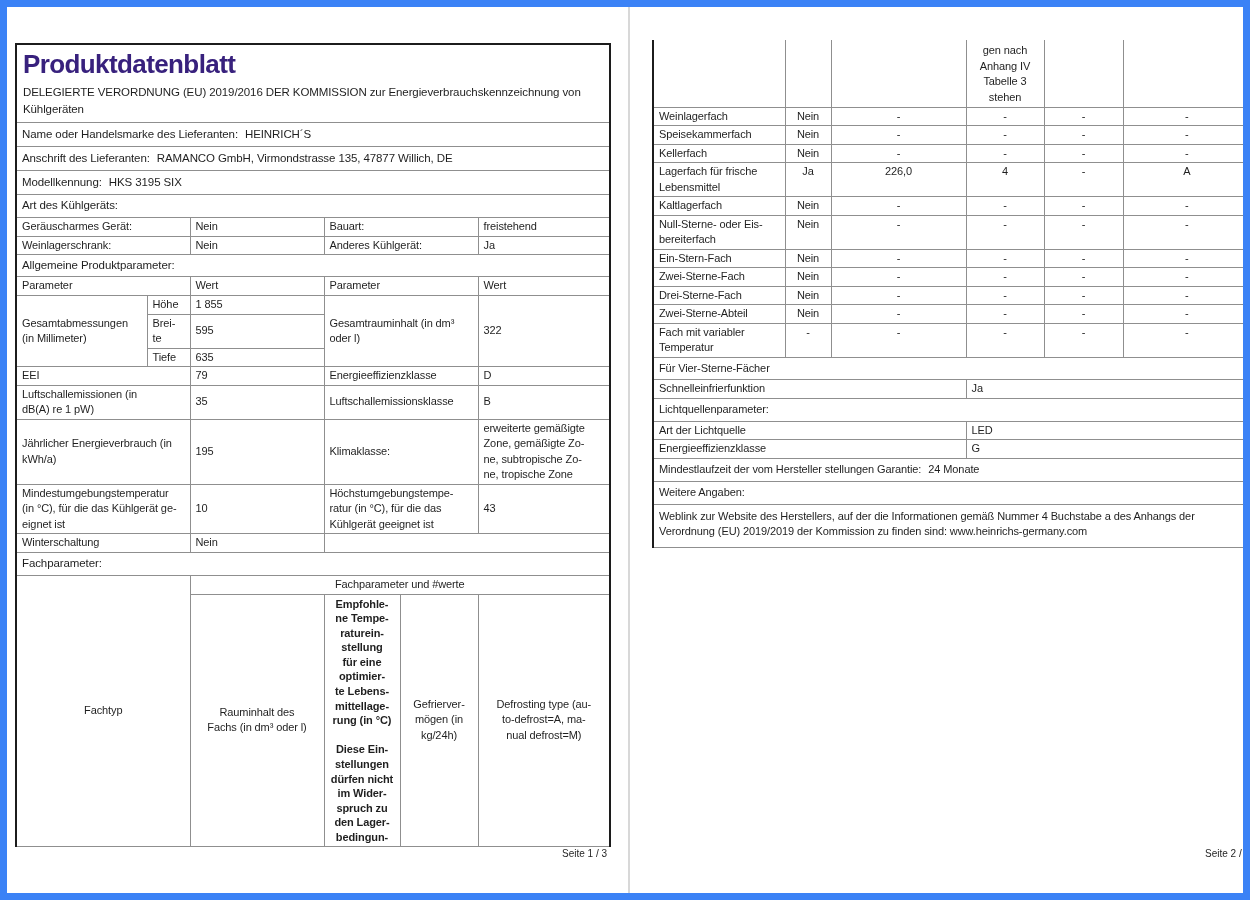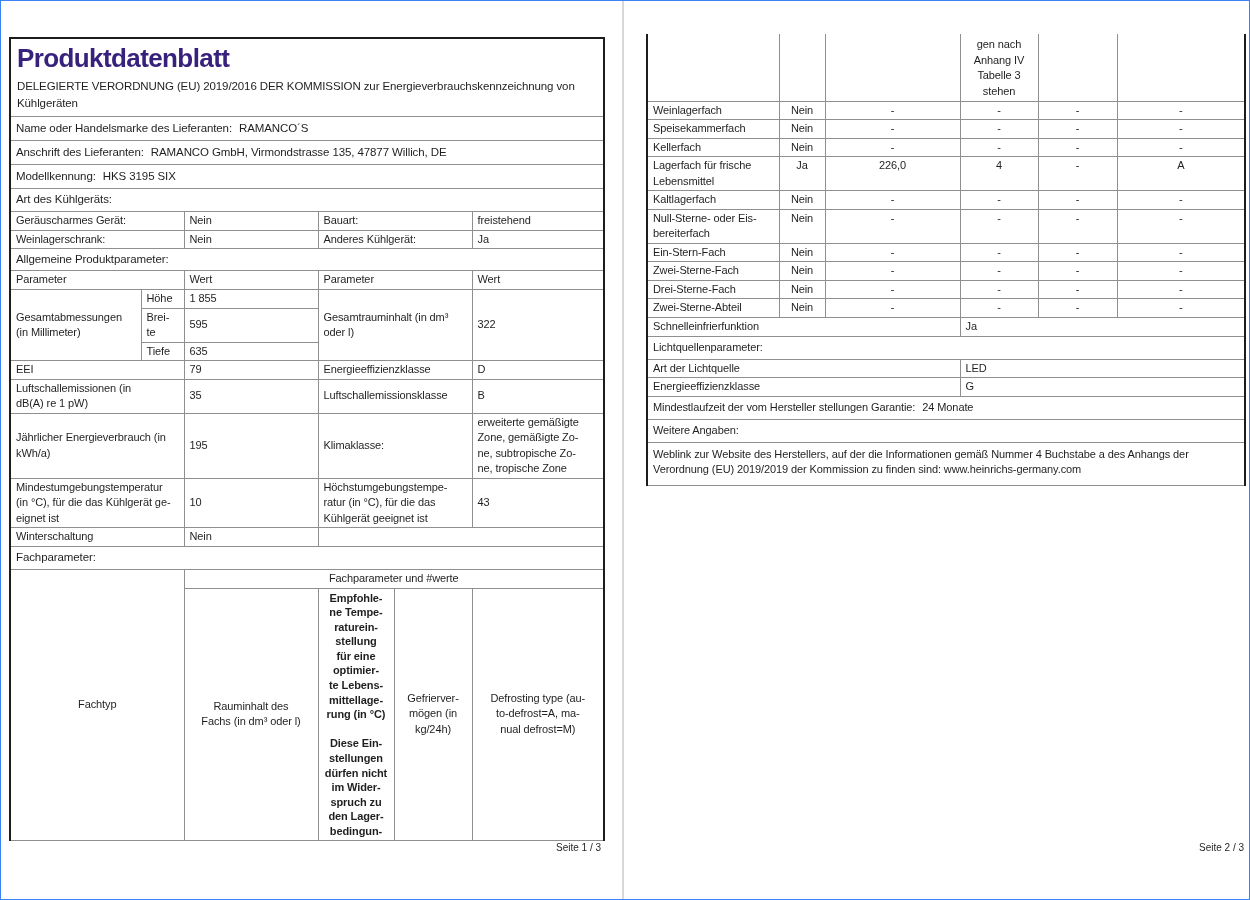--- a/index.html
+++ b/index.html
@@ -1,19 +1,19 @@
 <!DOCTYPE html>
 <html><head>
 <meta charset="utf-8">
 <style>
   html,body{margin:0;padding:0;background:#fff;}
   #canvas{
     position:relative;width:1250px;height:900px;background:#ffffff;
     font-family:"Liberation Sans","DejaVu Sans",sans-serif;color:#1f1f1f;
-    overflow:hidden;box-sizing:border-box;border:1px solid #3b82f6;
+    overflow:hidden;box-sizing:border-box;border:7px solid #3b82f6;
   }
   .pagediv{position:absolute;left:621px;top:0;width:2px;height:900px;background:#d8d8d8;}
 
   table{border-collapse:collapse;table-layout:fixed;font-size:11px;}
   td{
     border:1px solid #8f8f8f;padding:1px 5px;vertical-align:middle;
     overflow:hidden;line-height:15.5px;letter-spacing:-0.1px;
   }
   .t1{position:absolute;left:8px;top:36px;width:594px;
       border:2px solid #1c1c1c;border-bottom:1px solid #8f8f8f;}
@@ -58,21 +58,21 @@
     <tbody>
         <tr style="height:77px">
       <td colspan="6" class="titlecell">
         <div class="doc-title" style="color: rgb(56, 33, 125);">Produktdatenblatt</div>
         <div class="reg">DELEGIERTE VERORDNUNG (EU) 2019/2016 DER KOMMISSION zur Energieverbrauchskennzeichnung von
 Kühlgeräten</div>
       </td>
     </tr>
     <tr style="height:24px">
       <td colspan="6" class="lblrow">
-        <span class="b">Name oder Handelsmarke des Lieferanten:</span><span class="val">RAMANCO´S</span>
+        <span class="b">Name oder Handelsmarke des Lieferanten:</span><span class="val">HEINRICH´S</span>
       </td>
     </tr>
     <tr style="height:24px">
       <td colspan="6" class="lblrow">
         <span class="b">Anschrift des Lieferanten:</span><span class="val">RAMANCO GmbH, Virmondstrasse 135, 47877 Willich, DE</span>
       </td>
     </tr>
     <tr style="height:24px">
       <td colspan="6" class="lblrow">
         <span class="b">Modellkennung:</span><span class="val">HKS 3195 SIX</span>
@@ -293,21 +293,33 @@
       <td class="c">-</td>
     </tr>
     <tr style="height:18px">
       <td class="ml">Zwei-Sterne-Abteil</td>
       <td class="c">Nein</td>
       <td class="c">-</td>
       <td class="c">-</td>
       <td class="c">-</td>
       <td class="c">-</td>
     </tr>
-
+    <tr style="height:34px">
+      <td class="ml">Fach mit variabler
+Temperatur</td>
+      <td class="c">-</td>
+      <td class="c">-</td>
+      <td class="c">-</td>
+      <td class="c">-</td>
+      <td class="c">-</td>
+    </tr>
+
+    <tr style="height:22px">
+      <td colspan="6" class="b sect">Für Vier-Sterne-Fächer</td>
+    </tr>
     <tr style="height:19px">
       <td colspan="3">Schnelleinfrierfunktion</td>
       <td colspan="3">Ja</td>
     </tr>
     <tr style="height:23px">
       <td colspan="6" class="b sect">Lichtquellenparameter:</td>
     </tr>
     <tr style="height:18px">
       <td colspan="3">Art der Lichtquelle</td>
       <td colspan="3">LED</td>

